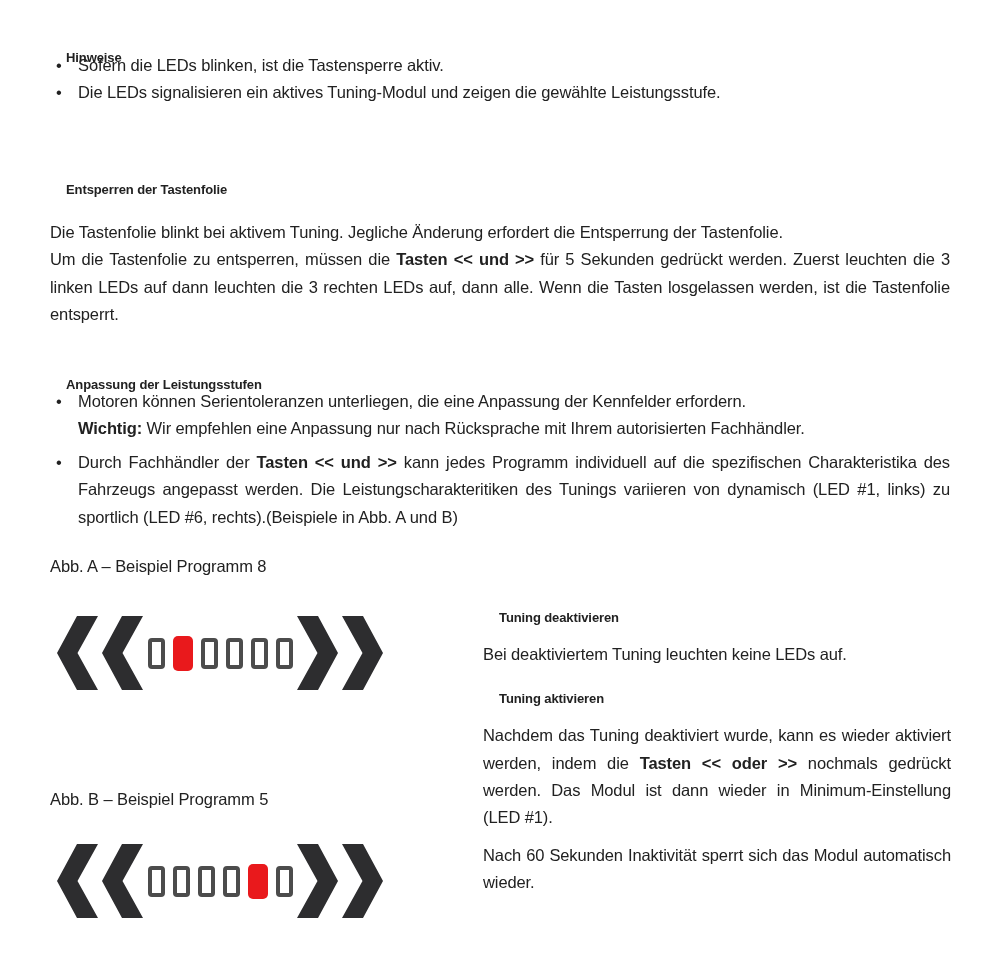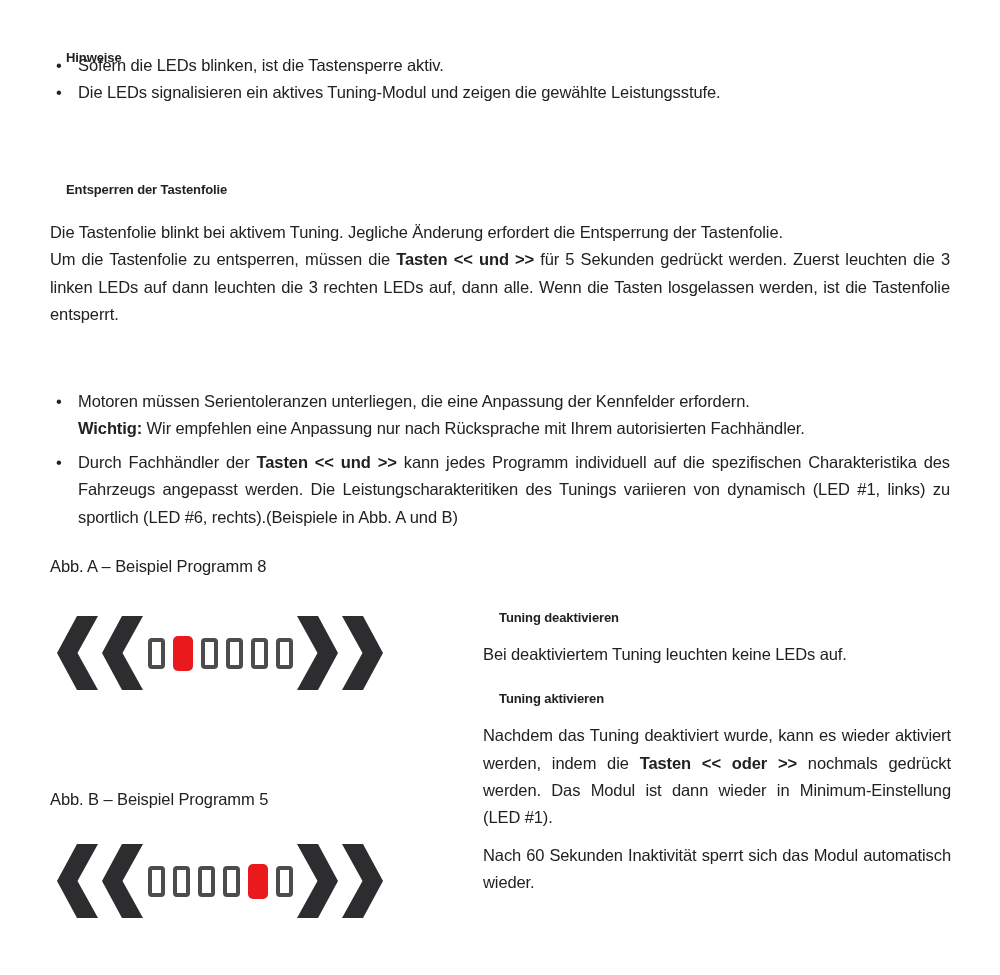--- a/index.html
+++ b/index.html
@@ -69,23 +69,24 @@
 
   <ul class="abs plain body-text" id="hinweise-list">
     <li class="bullet justify"><span>Sofern die LEDs blinken, ist die Tastensperre aktiv.</span></li>
     <li class="bullet justify"><span>Die LEDs signalisieren ein aktives Tuning-Modul und zeigen die gewählte Leistungsstufe.</span></li>
   </ul>
 
   <h3 class="abs h" id="entsperren-title">Entsperren der Tastenfolie</h3>
 
   <p class="abs body-text justify" id="entsperren-paragraph"><span>Die Tastenfolie blinkt bei aktivem Tuning. Jegliche Änderung erfordert die Entsperrung der Tastenfolie.</span><br><span>Um die Tastenfolie zu entsperren, müssen die </span><b>Tasten &lt;&lt; und &gt;&gt;</b><span> für 5 Sekunden gedrückt werden. Zuerst leuchten die 3 linken LEDs auf dann leuchten die 3 rechten LEDs auf, dann alle. Wenn die Tasten losgelassen werden, ist die Tastenfolie entsperrt.</span></p>
 
+  <h3 class="abs h" id="anpassung-title">Anpassung der Leistungsstufen</h3>
 
   <ul class="abs plain body-text" id="anpassung-list">
-    <li class="bullet justify spaced"><span>Motoren müssen Serientoleranzen unterliegen, die eine Anpassung der Kennfelder erfordern.</span><br><b>Wichtig:</b><span> Wir empfehlen eine Anpassung nur nach Rücksprache mit Ihrem autorisierten Fachhändler.</span></li>
+    <li class="bullet justify spaced"><span>Motoren können Serientoleranzen unterliegen, die eine Anpassung der Kennfelder erfordern.</span><br><b>Wichtig:</b><span> Wir empfehlen eine Anpassung nur nach Rücksprache mit Ihrem autorisierten Fachhändler.</span></li>
     <li class="bullet justify"><span>Durch Fachhändler der </span><b>Tasten &lt;&lt; und &gt;&gt;</b><span> kann jedes Programm individuell auf die spezifischen Charakteristika des Fahrzeugs angepasst werden. Die Leistungscharakteritiken des Tunings variieren von dynamisch (LED #1, links) zu sportlich (LED #6, rechts).(Beispiele in Abb. A und B)</span></li>
   </ul>
 
   <div class="abs body-text" id="fig-a-label">Abb. A – Beispiel Programm 8</div>
 
   <div class="abs graphic" id="fig-a-graphic">
     <svg class="chevron-svg" width="86" height="74" viewBox="0 0 86 74">
       <path d="M41 0 H20 L0 37 L20 74 H41 L20.5 37 Z"></path>
       <path d="M86 0 H65 L45 37 L65 74 H86 L65.5 37 Z"></path>
     </svg>

